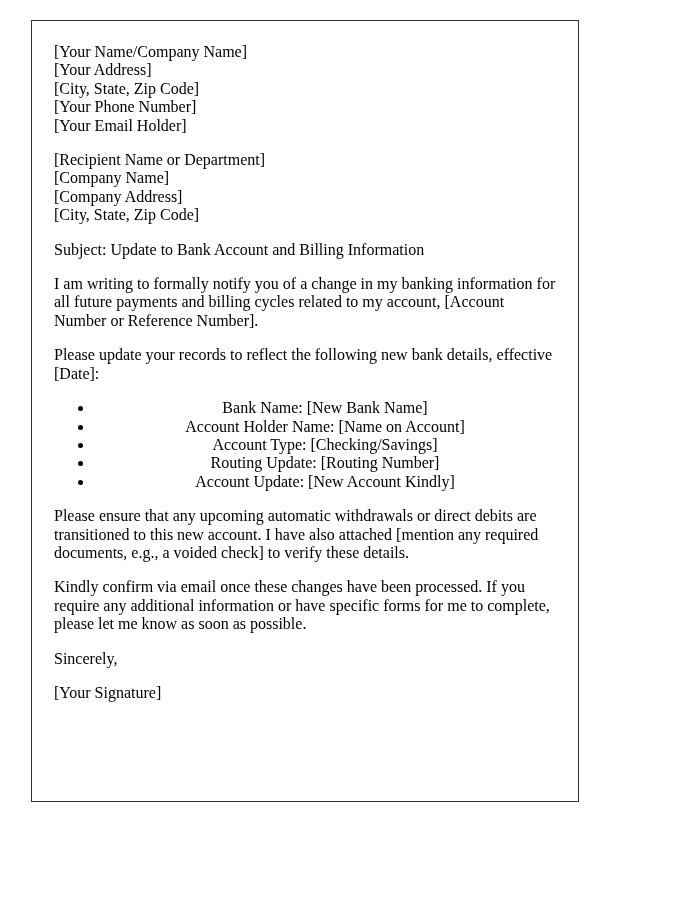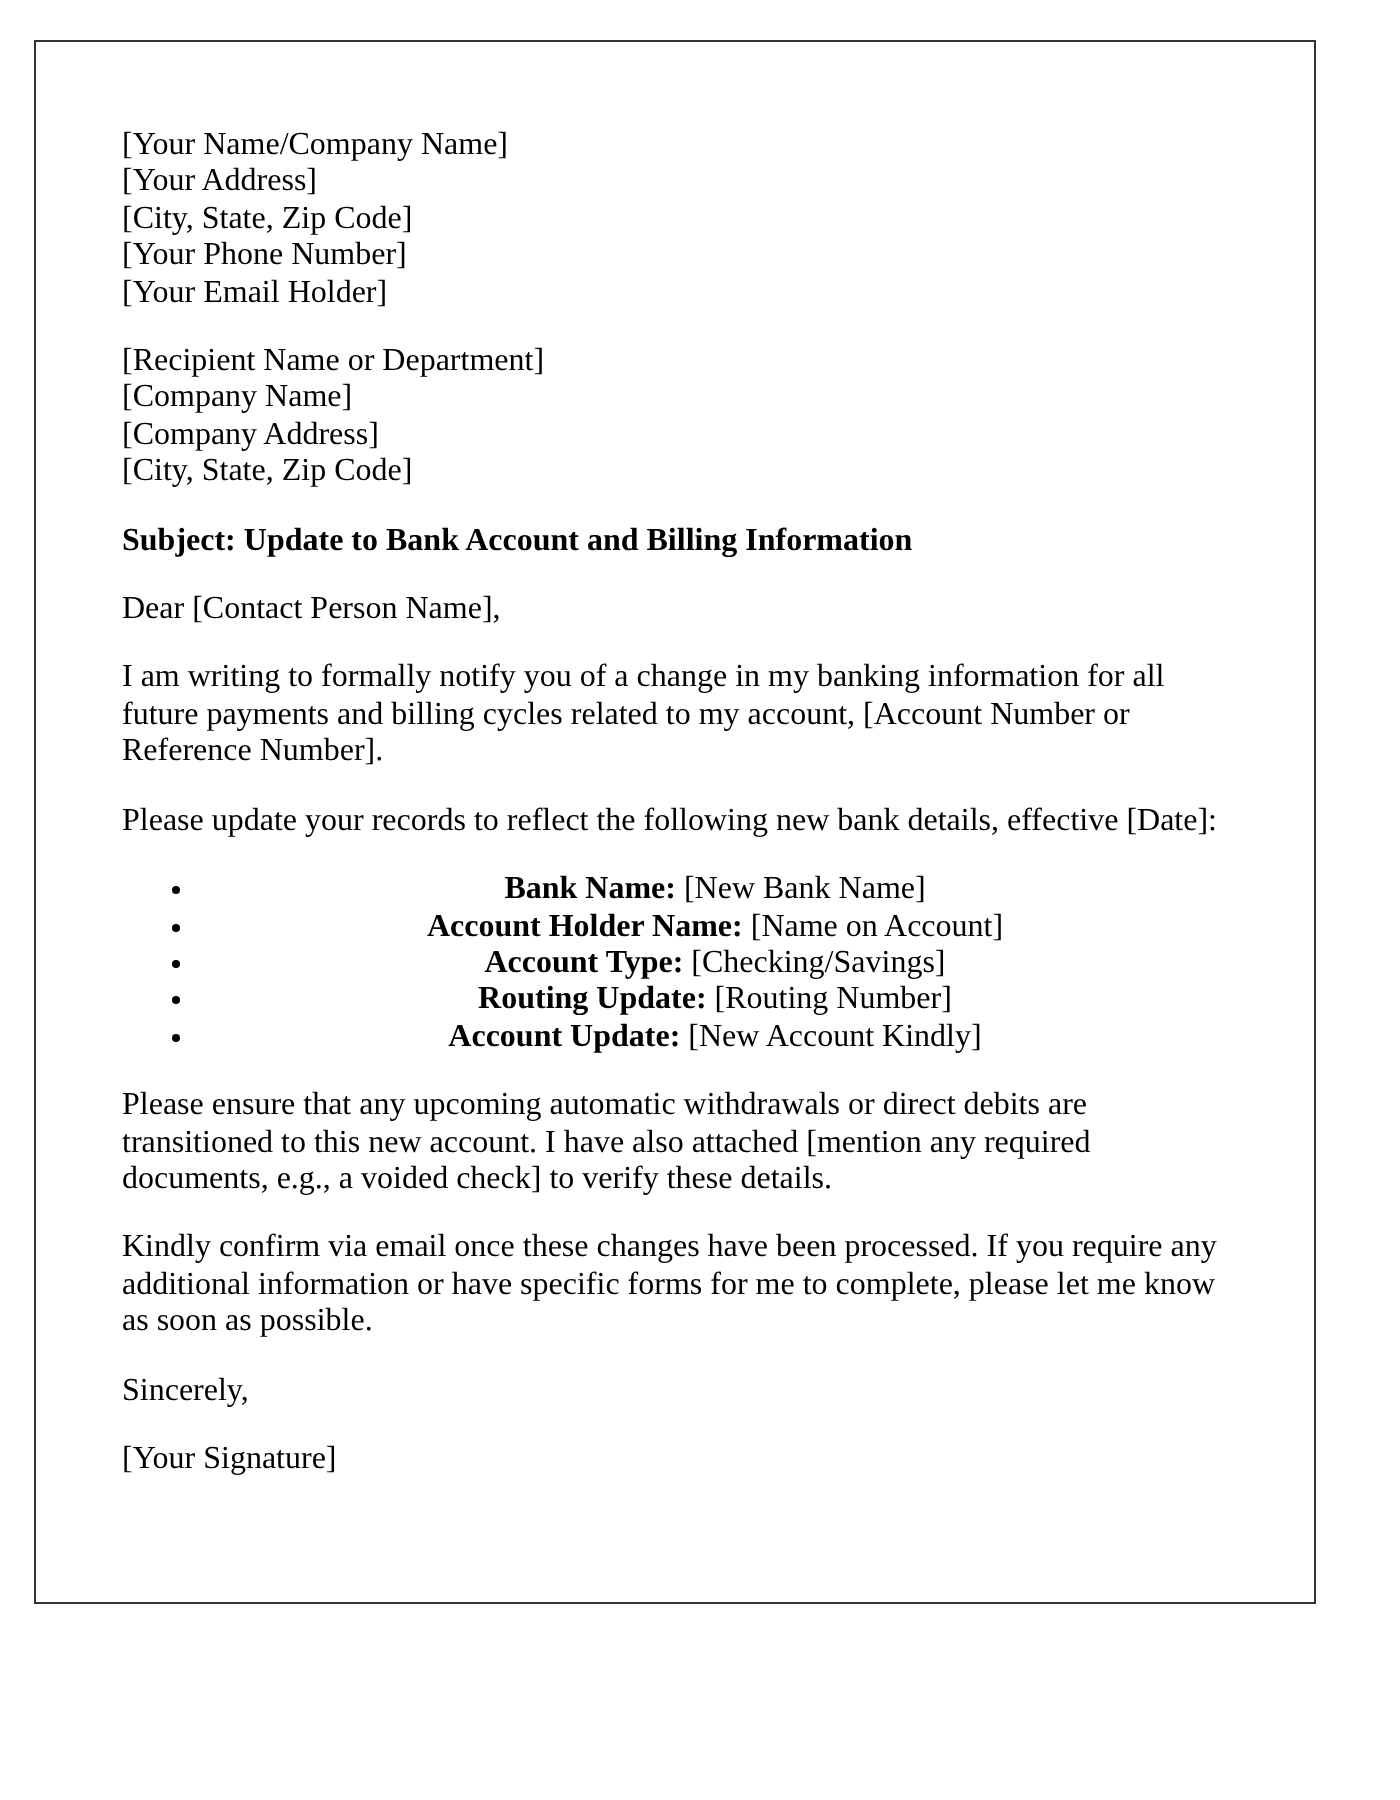--- a/index.html
+++ b/index.html
@@ -7,25 +7,25 @@
     padding: 0;
   }
   body {
     width: 700px;
     height: 900px;
     background: #ffffff;
     overflow: hidden;
   }
   .letter {
     box-sizing: border-box;
-    margin: 20px 0 0 17px;
-    width: 641px;
+    margin: 20px 0 0 31px;
+    width: 548px;
     height: 782px;
     border: 1px solid #333333;
-    padding: 43px;
+    padding: 22px;
     overflow: hidden;
     background: #ffffff;
     color: #000000;
     font-family: "Liberation Serif", "DejaVu Serif", serif;
     font-size: 16px;
     line-height: 18.4px;
   }
   .letter p {
     margin: 16px 0;
   }
@@ -36,21 +36,21 @@
     margin: 16px 0;
     padding-left: 40px;
     list-style-type: disc;
   }
   .letter li {
     margin: 0;
     padding: 0;
     text-align: center;
   }
   .bold {
-    font-weight: bold;
+    font-weight: normal;
   }
 </style>
 </head>
 <body style="background: rgb(255, 255, 255);">
 
 <div class="letter" style="border-color: rgb(51, 51, 51); color: rgb(0, 0, 0);">
 
   <p>
     <span>[Your Name/Company Name]</span><br>
     <span>[Your Address]</span><br>
@@ -62,21 +62,20 @@
 
   <p>
     <span>[Recipient Name or Department]</span><br>
     <span>[Company Name]</span><br>
     <span>[Company Address]</span><br>
     <span>[City, State, Zip Code]</span>
   </p>
 
   <p class="bold">Subject: Update to Bank Account and Billing Information</p>
 
-  <p>Dear [Contact Person Name],</p>
 
   <p>I am writing to formally notify you of a change in my banking information for all future payments and billing cycles related to my account, [Account Number or Reference Number].</p>
 
   <p>Please update your records to reflect the following new bank details, effective [Date]:</p>
 
   <ul>
     <li><span class="bold">Bank Name:</span> <span>[New Bank Name]</span></li>
     <li><span class="bold">Account Holder Name:</span> <span>[Name on Account]</span></li>
     <li><span class="bold">Account Type:</span> <span>[Checking/Savings]</span></li>
     <li><span class="bold">Routing Update:</span> <span>[Routing Number]</span></li>

